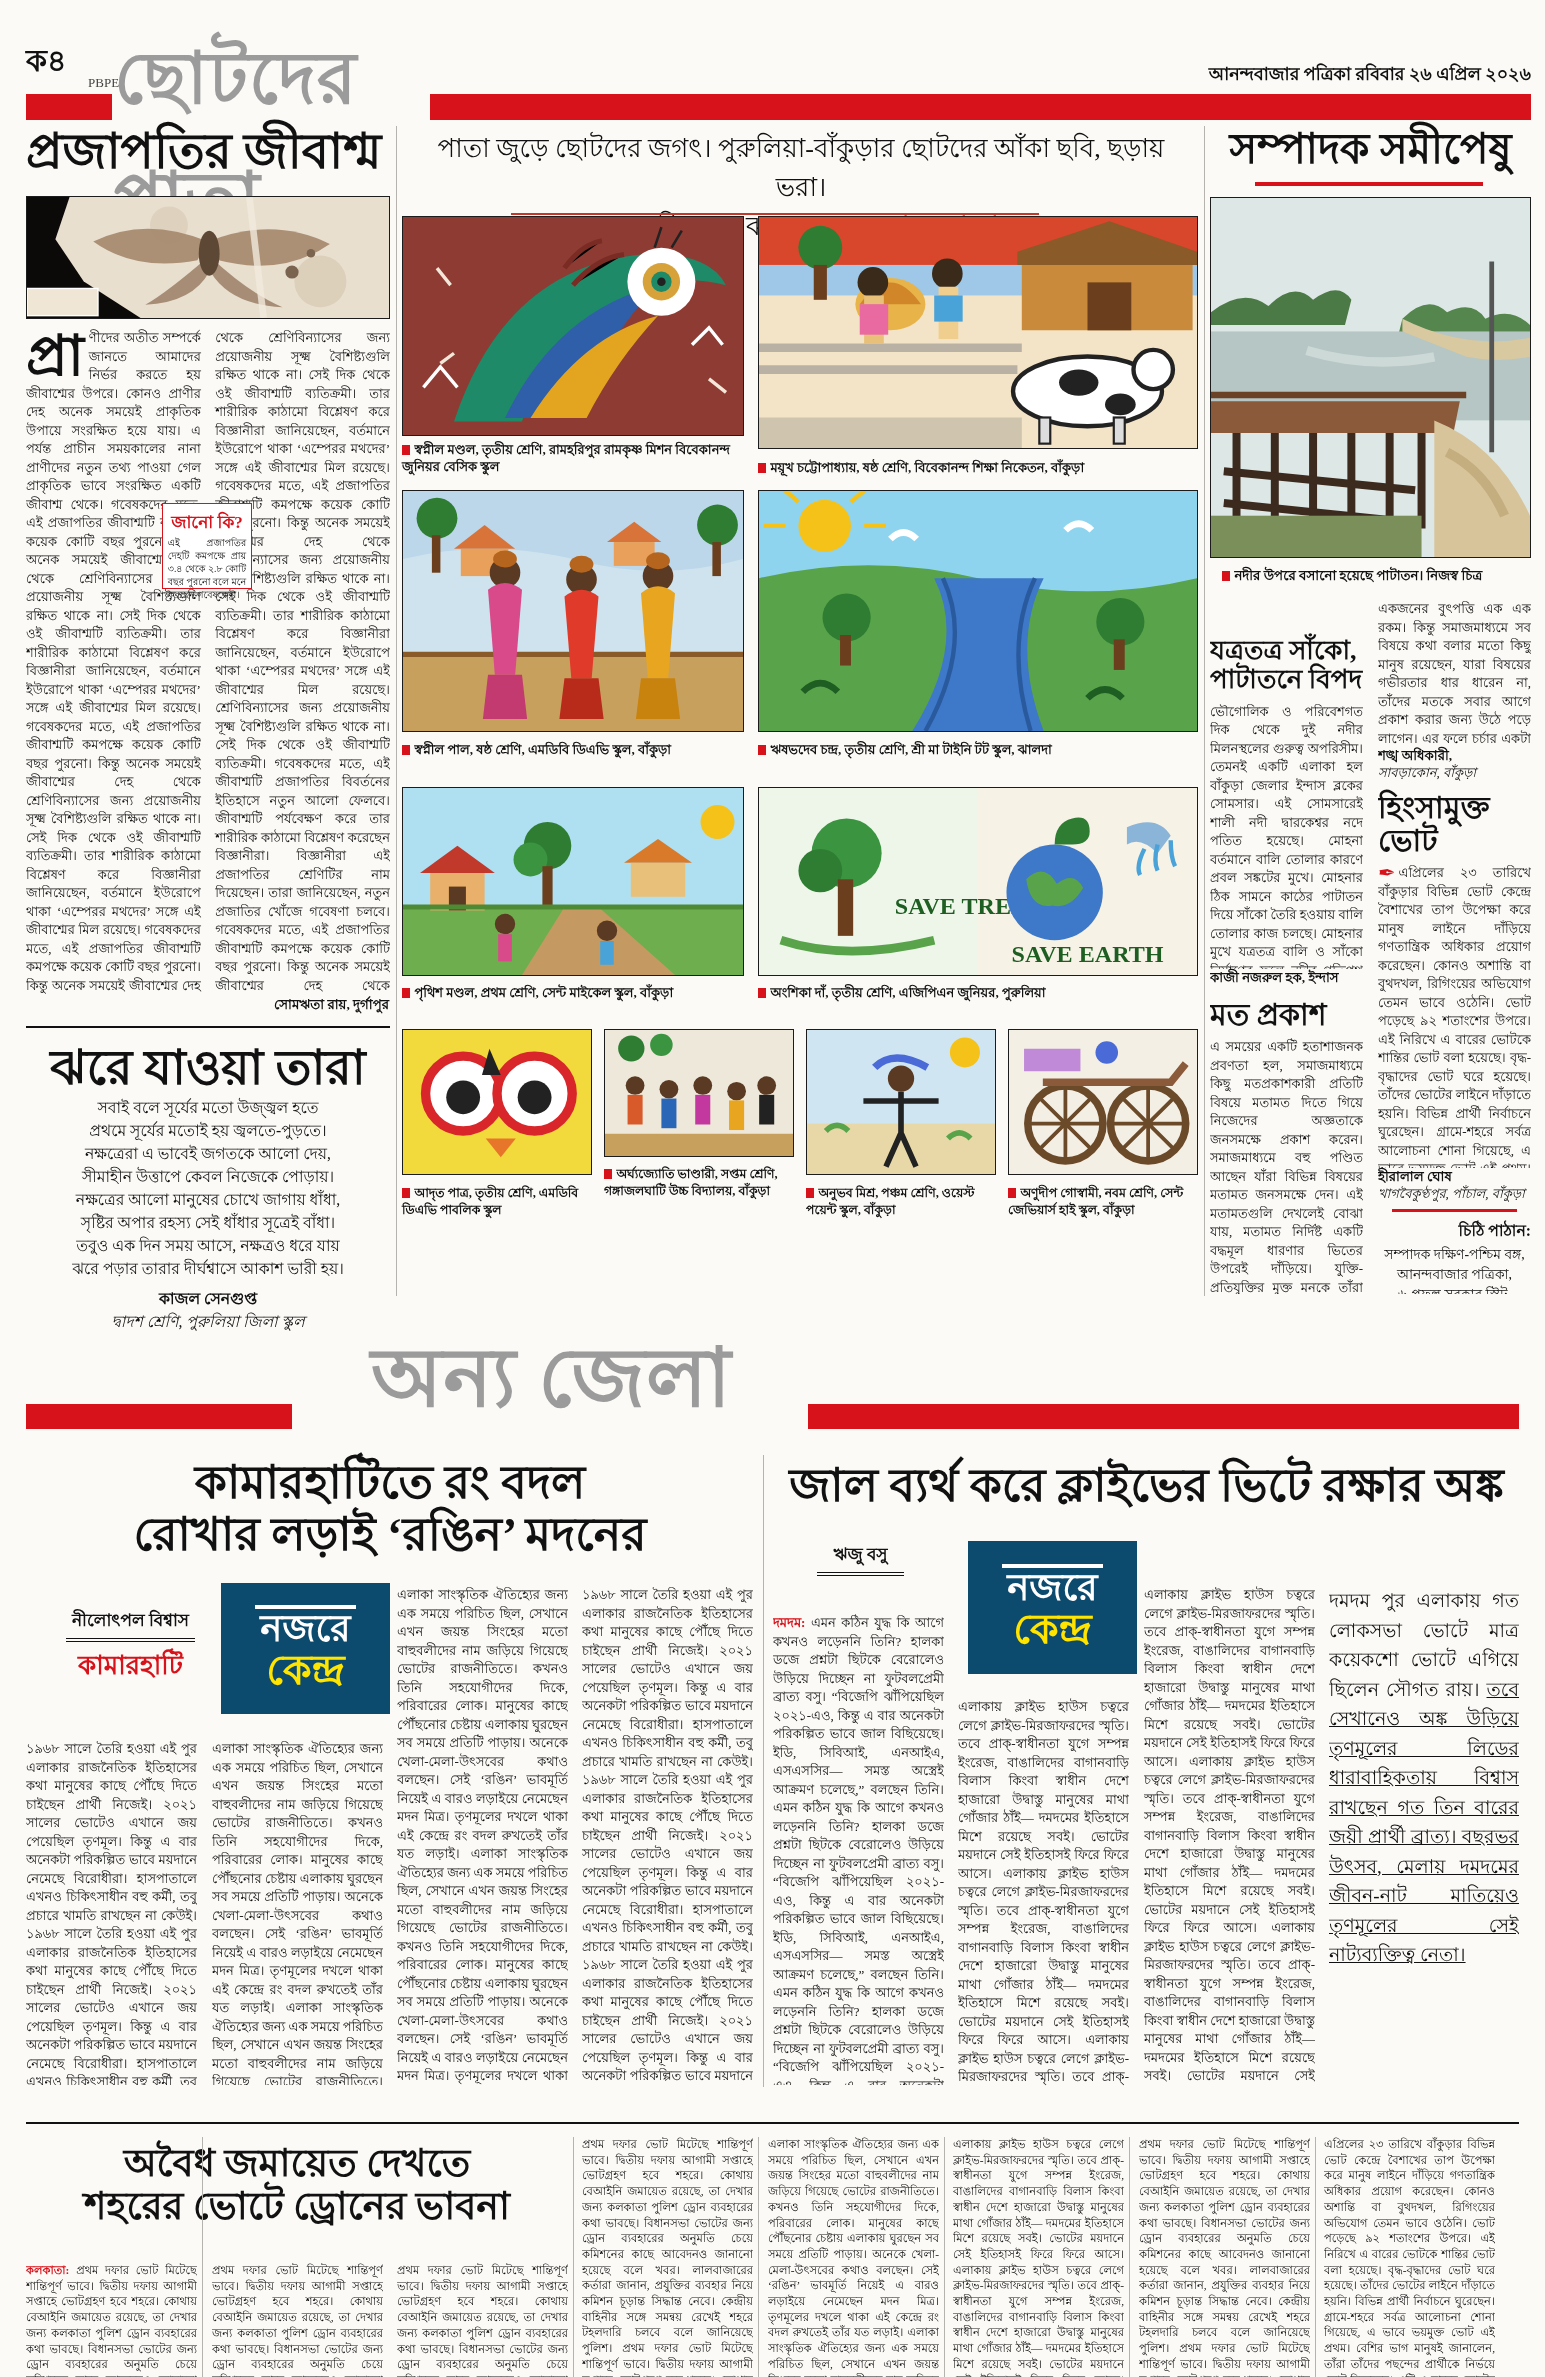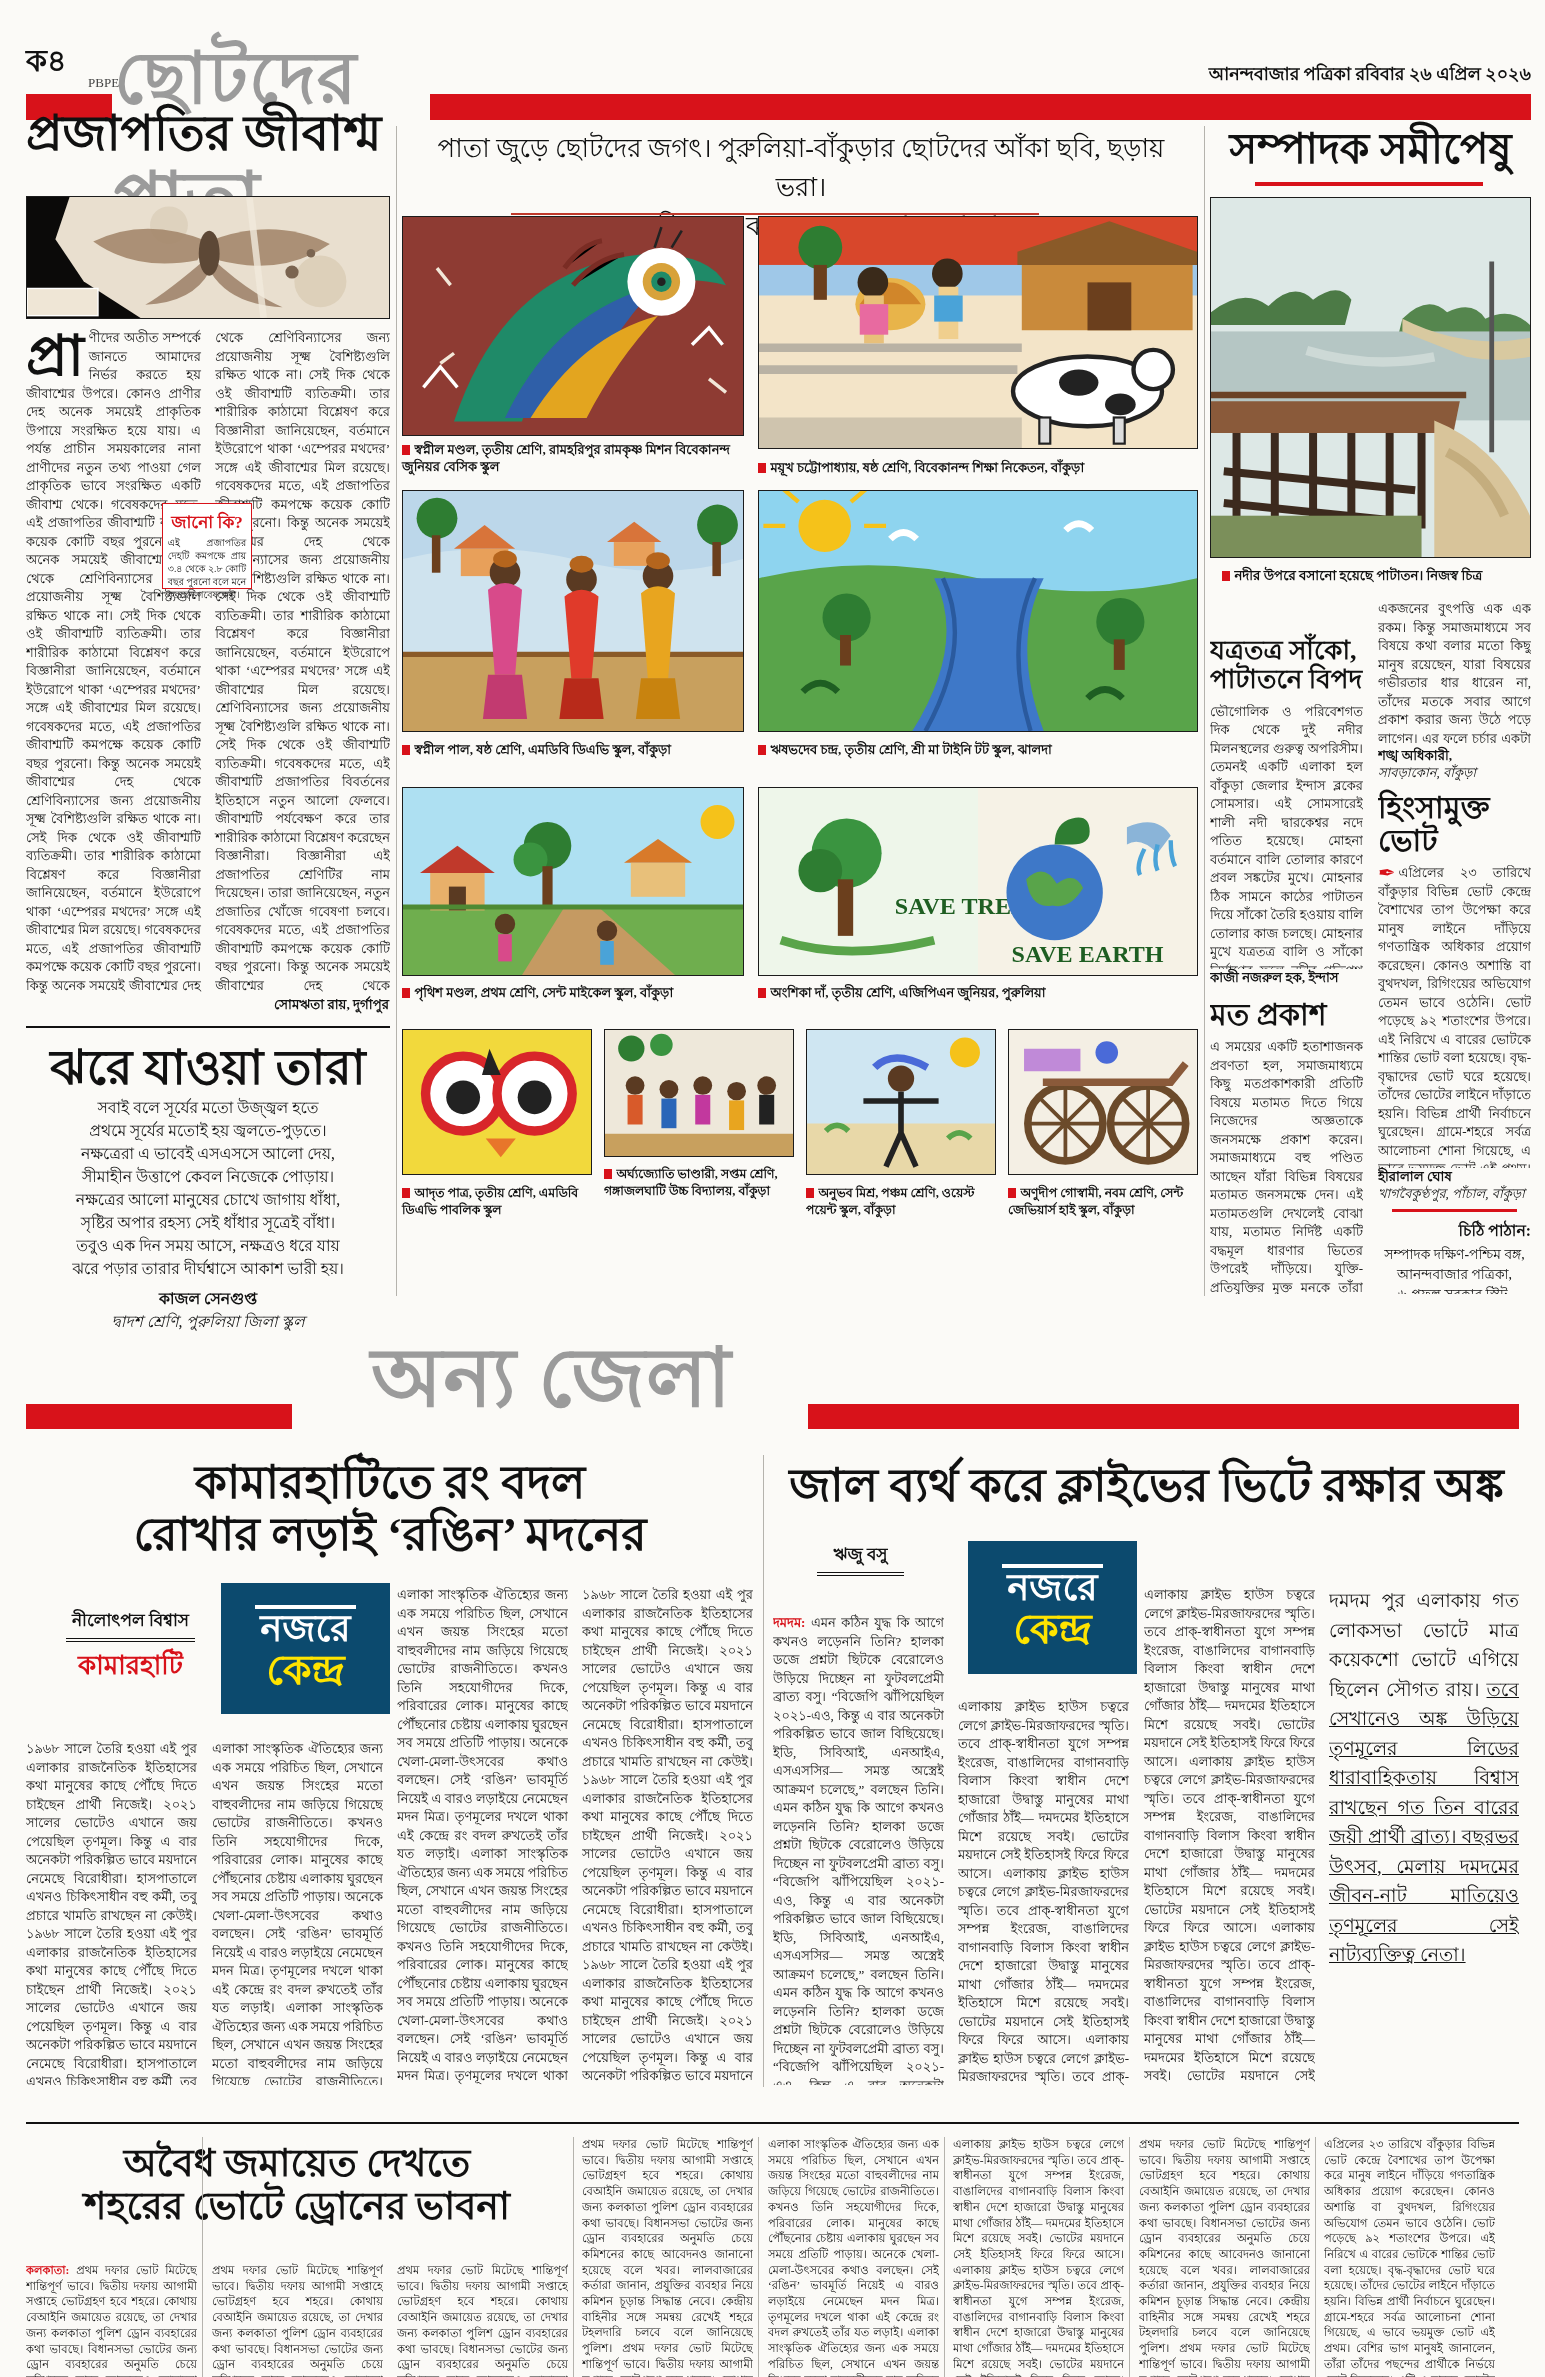--- a/index.html
+++ b/index.html
@@ -40,21 +40,21 @@
   <div class="abs" style="left:26px;top:37px;font-size:30px;font-weight:bold;">ক৪</div>
   <div class="abs" style="left:88px;top:75px;font-size:13px;color:#444;">PBPE</div>
   <div class="abs gray-masthead" style="left:114px;top:23px;font-size:72px;width:323px;">ছোটদের পাতা</div>
   <div class="abs redbar" style="left:26px;top:94px;width:86px;height:26px;"></div>
   <div class="abs redbar" style="left:430px;top:94px;width:1101px;height:26px;"></div>
   <div class="abs" style="left:1008px;top:61px;width:523px;text-align:right;font-size:17.6px;font-weight:bold;">আনন্দবাজার পত্রিকা রবিবার ২৬ এপ্রিল ২০২৬</div>
 
   <div class="abs vline" style="left:396px;top:126px;height:1170px;"></div>
   <div class="abs vline" style="left:1204px;top:126px;height:1170px;"></div>
 
-  <div class="abs hl" style="left:26px;top:107px;width:364px;font-size:49px;">প্রজাপতির জীবাশ্ম</div>
+  <div class="abs hl" style="left:26px;top:125px;width:364px;font-size:49px;">প্রজাপতির জীবাশ্ম</div>
 
   <svg class="abs art" style="left:26px;top:196px;" width="364" height="123" viewBox="0 0 765 258" preserveAspectRatio="none">
     <rect width="765" height="258" fill="#0b0a09"></rect>
     <polygon points="90,0 765,0 765,258 240,258 120,180 60,90" fill="#e9dfcf"></polygon>
     <circle cx="300" cy="60" r="40" fill="#ded2be"></circle>
       <circle cx="620" cy="180" r="55" fill="#ddd0ba"></circle>
     <path d="M383,95 Q250,40 140,95 Q230,160 360,135 Z" fill="#a4876c" opacity=".9"></path>
     <path d="M383,95 Q520,40 640,100 Q540,170 405,135 Z" fill="#a4876c" opacity=".9"></path>
     <path d="M380,130 Q300,200 250,230 Q350,225 385,160 Z" fill="#9b7f66" opacity=".85"></path>
     <path d="M390,130 Q470,205 540,235 Q430,230 388,160 Z" fill="#9b7f66" opacity=".85"></path>
@@ -75,21 +75,21 @@
     <div class="center" style="color:#d8121a;font-weight:bold;font-size:17px;">জানো কি?</div>
     <div style="font-size:9.5px;line-height:13px;" class="just">এই প্রজাপতির দেহটি কমপক্ষে প্রায় ৩.৪ থেকে ২.৮ কোটি বছর পুরনো বলে মনে করছেন গবেষকেরা।</div>
   </div>
   <div class="abs sig" style="left:204px;top:996px;width:185px;text-align:right;">সোমঋতা রায়, দুর্গাপুর</div>
 
   <div class="abs rule" style="left:26px;top:1026px;width:364px;height:1.9px;"></div>
   <div class="abs hl center" style="left:26px;top:1041px;width:364px;font-size:48px;">ঝরে যাওয়া তারা</div>
   <div class="abs center" style="left:26px;top:1096px;width:364px;font-size:15.7px;line-height:23px;">
     <div>সবাই বলে সূর্যের মতো  উজ্জ্বল হতে</div>
     <div>প্রথমে সূর্যের মতোই হয় জ্বলতে-পুড়তে।</div>
-    <div>নক্ষত্রেরা এ ভাবেই এসএসসে আলো দেয়,</div>
+    <div>নক্ষত্রেরা এ ভাবেই জগতকে আলো দেয়,</div>
     <div>সীমাহীন উত্তাপে কেবল নিজেকে পোড়ায়।</div>
     <div>নক্ষত্রের আলো মানুষের চোখে জাগায় ধাঁধা,</div>
     <div>সৃষ্টির অপার রহস্য সেই ধাঁধার সূত্রেই বাঁধা।</div>
     <div>তবুও এক দিন সময় আসে, নক্ষত্রও ধরে যায়</div>
     <div>ঝরে পড়ার তারার দীর্ঘশ্বাসে আকাশ ভারী হয়।</div>
     <div style="font-weight:bold;margin-top:6.7px;">কাজল সেনগুপ্ত</div>
     <div style="font-style:italic;">দ্বাদশ শ্রেণি, পুরুলিয়া জিলা স্কুল</div>
   </div>
 
   <div class="abs center" style="left:430px;top:129px;width:742px;font-size:26px;line-height:39px;">

